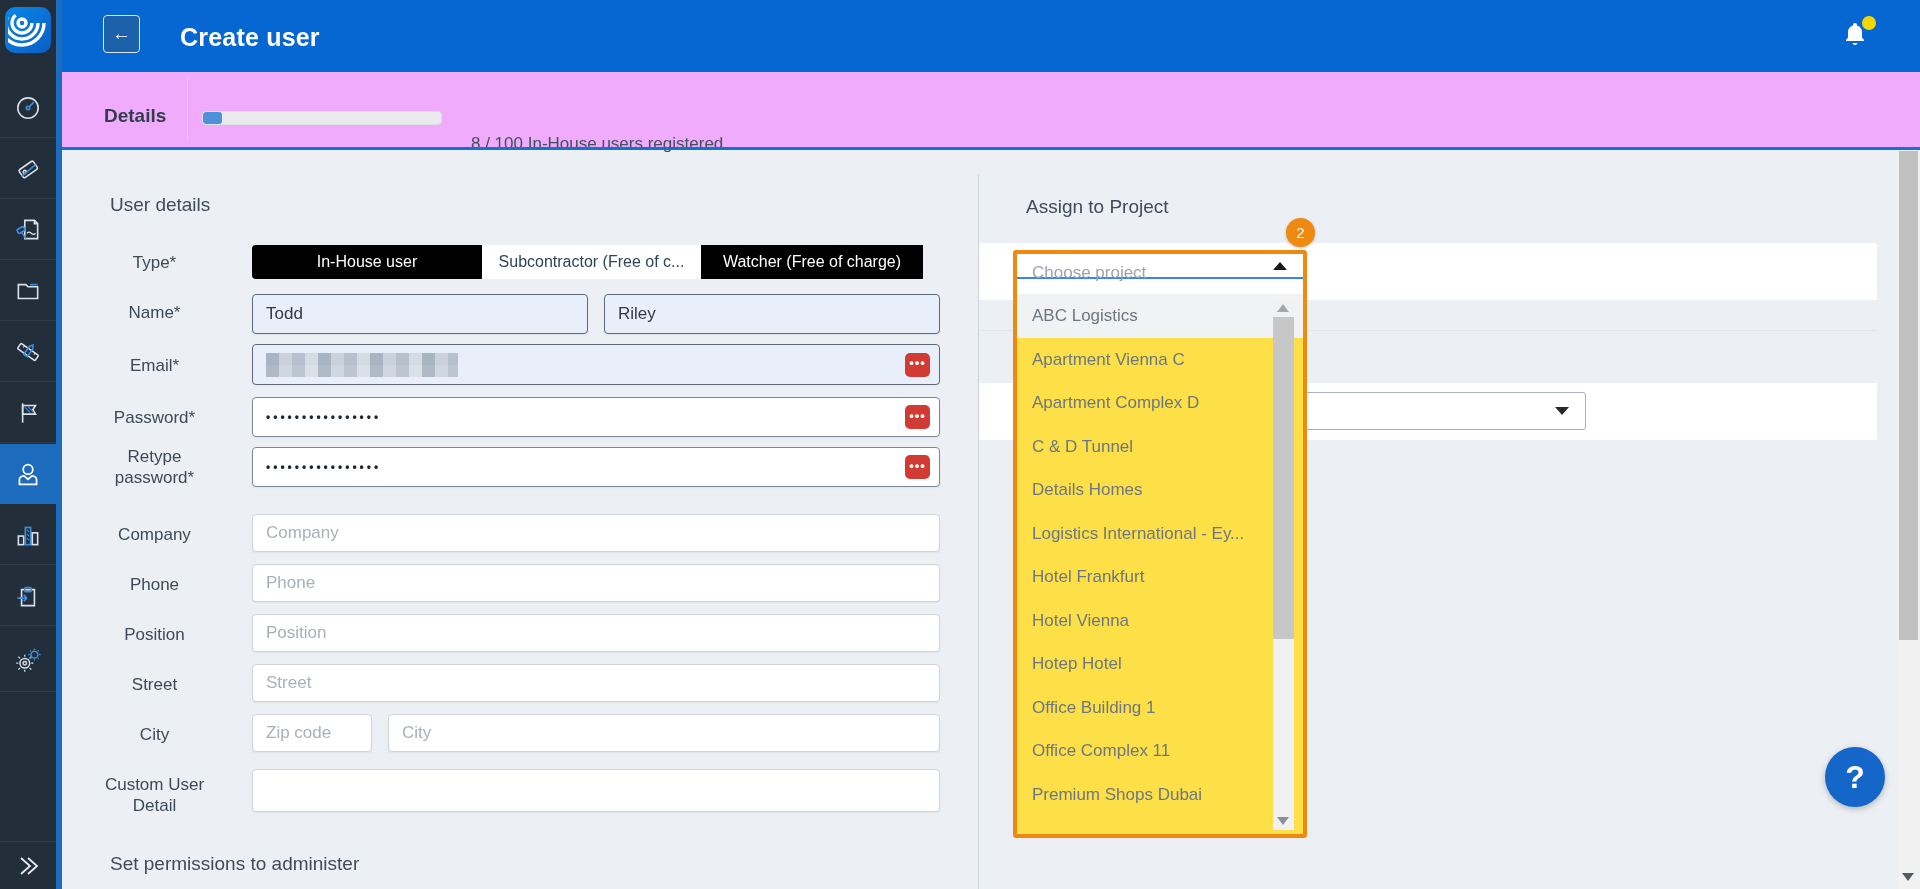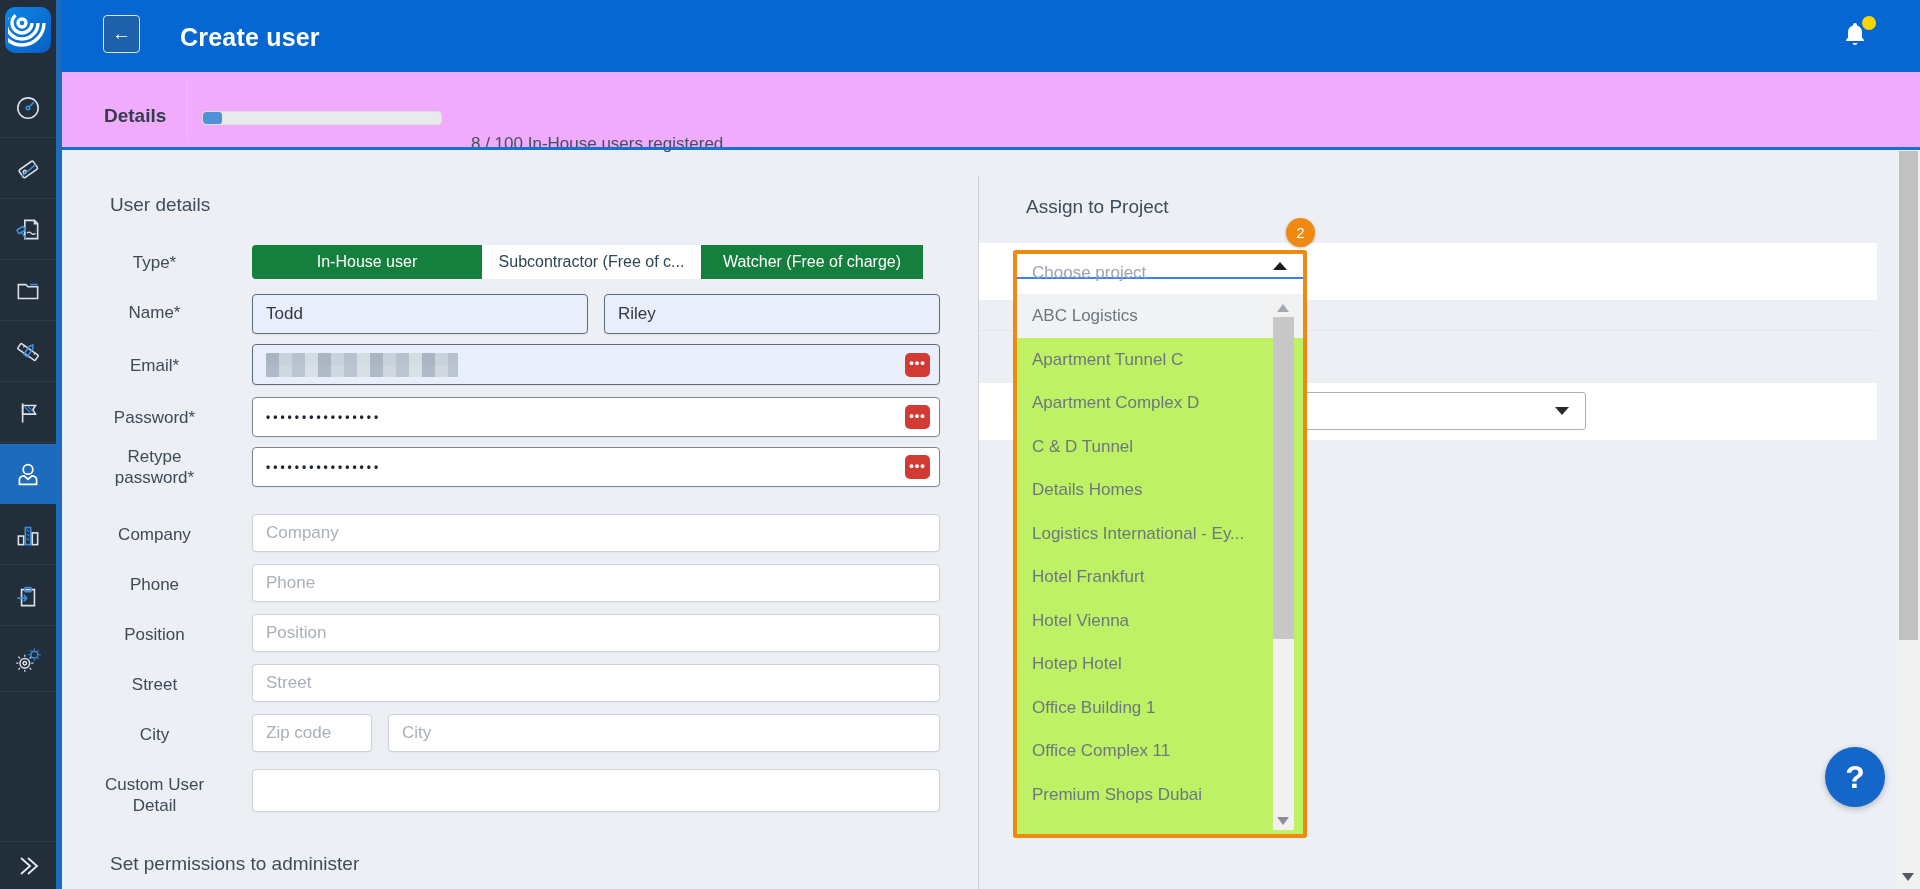--- a/index.html
+++ b/index.html
@@ -43,36 +43,36 @@
   .redacted { width:192px; height:24px; border-radius:1px;
       background-image:
         repeating-linear-gradient(90deg, rgba(167,178,192,.9) 0 13px, rgba(203,211,221,.9) 13px 26px, rgba(181,192,204,.9) 26px 39px, rgba(214,221,229,.9) 39px 52px),
         repeating-linear-gradient(0deg, rgba(255,255,255,.45) 0 12px, rgba(150,163,178,.5) 12px 24px);
   }
   .lp-icon { position:absolute; right:9px; top:50%; transform:translateY(-50%); width:25px; height:24px; background:#d23b33; border-radius:5px; color:#fff; display:flex; align-items:center; justify-content:center; font-size:13px; font-weight:bold; letter-spacing:1px; cursor:pointer; }
   .lp-icon span { margin-top:-4px; }
 
   .seg-group { position:absolute; left:252px; top:245px; width:688px; height:34px; display:flex; border-radius:4px; overflow:hidden; cursor:pointer; }
   .seg { display:flex; align-items:center; justify-content:center; font-size:16px; }
-  .seg-dark { background:#15803d; color:#fff; }
+  .seg-dark { background:#000000; color:#fff; }
   .seg-light { background:#ffffff; color:#2e4457; }
 
   
   .v-divider { position:absolute; left:978px; top:175px; width:1px; height:714px; background:#ccd3d9; }
   .white-band { position:absolute; left:979px; width:898px; background:#ffffff; z-index:1; }
   .band-divider { position:absolute; left:979px; top:330px; width:898px; height:1px; background:#e2e7ec; }
   .step-badge { position:absolute; left:1286px; top:218px; width:29px; height:29px; border-radius:50%; background:#f0890f; color:#fff; font-size:15px; display:flex; align-items:center; justify-content:center; box-shadow:0 1px 3px rgba(0,0,0,.25); z-index:6; }
   .role-select { position:absolute; left:1040px; top:392px; width:546px; height:38px; background:#fff; border:1px solid #a9b1ba; border-radius:3px; z-index:2; cursor:pointer; }
   .caret-down { position:absolute; right:16px; top:50%; transform:translateY(-50%); width:0; height:0; border-left:7px solid transparent; border-right:7px solid transparent; border-top:8px solid #2a2a2a; }
   .caret-up-glyph { position:absolute; right:16px; top:50%; transform:translateY(-50%); width:0; height:0; border-left:7px solid transparent; border-right:7px solid transparent; border-bottom:8px solid #1a1a1a; }
 
   .tutorial-box { position:absolute; left:1013px; top:250px; width:294px; height:588px; border:4px solid #f0890f; border-radius:3px; background:#fff; z-index:5; overflow:hidden; }
   .dd-header { position:relative; height:25px; border-bottom:2px solid #3b82f6; cursor:pointer; }
   .dd-header .ph-text { position:absolute; left:15px; top:9px; font-size:17px; color:#9ba3ac; }
-  .dd-list { position:absolute; left:0; top:40px; width:100%; height:540px; overflow:hidden; background:#bef264; }
+  .dd-list { position:absolute; left:0; top:40px; width:100%; height:540px; overflow:hidden; background:#fde047; }
   .dd-item { height:43.5px; line-height:43.5px; padding-left:15px; font-size:17px; color:#6d7781; white-space:nowrap; cursor:pointer; }
   .dd-item.hl { background:#f1f2f3; }
   .dd-scroll { position:absolute; right:9px; top:45px; width:21px; height:531px; background:#f1f1f1; z-index:6; cursor:pointer; }
   .dd-scroll .arr-up { position:absolute; left:4px; top:5px; width:0; height:0; border-left:6px solid transparent; border-right:6px solid transparent; border-bottom:8px solid #a2a8ae; }
   .dd-scroll .arr-dn { position:absolute; left:4px; bottom:5px; width:0; height:0; border-left:6px solid transparent; border-right:6px solid transparent; border-top:8px solid #8a9096; }
   .dd-thumb { position:absolute; left:0; top:18px; width:21px; height:322px; background:#c7c7c7; }
 
   
   .page-scroll-track { position:absolute; left:1897px; top:151px; width:23px; height:738px; background:#f1f1f1; z-index:8; cursor:pointer; }
   .page-scroll-thumb { position:absolute; left:2px; top:0; width:19px; height:489px; background:#c1c1c1; }
@@ -308,21 +308,21 @@
 
   <div class="step-badge">2</div>
 
   <div class="tutorial-box">
     <div class="dd-header">
       <span class="ph-text">Choose project</span>
       <div class="caret-up-glyph"></div>
     </div>
     <div class="dd-list" id="project-list">
         <div class="dd-item hl">ABC Logistics</div>
-        <div class="dd-item">Apartment Tunnel C</div>
+        <div class="dd-item">Apartment Vienna C</div>
         <div class="dd-item">Apartment Complex D</div>
         <div class="dd-item">C &amp; D Tunnel</div>
         <div class="dd-item">Details Homes</div>
         <div class="dd-item">Logistics International - Ey...</div>
         <div class="dd-item">Hotel Frankfurt</div>
         <div class="dd-item">Hotel Vienna</div>
         <div class="dd-item">Hotep Hotel</div>
         <div class="dd-item">Office Building 1</div>
         <div class="dd-item">Office Complex 11</div>
         <div class="dd-item">Premium Shops Dubai</div>

